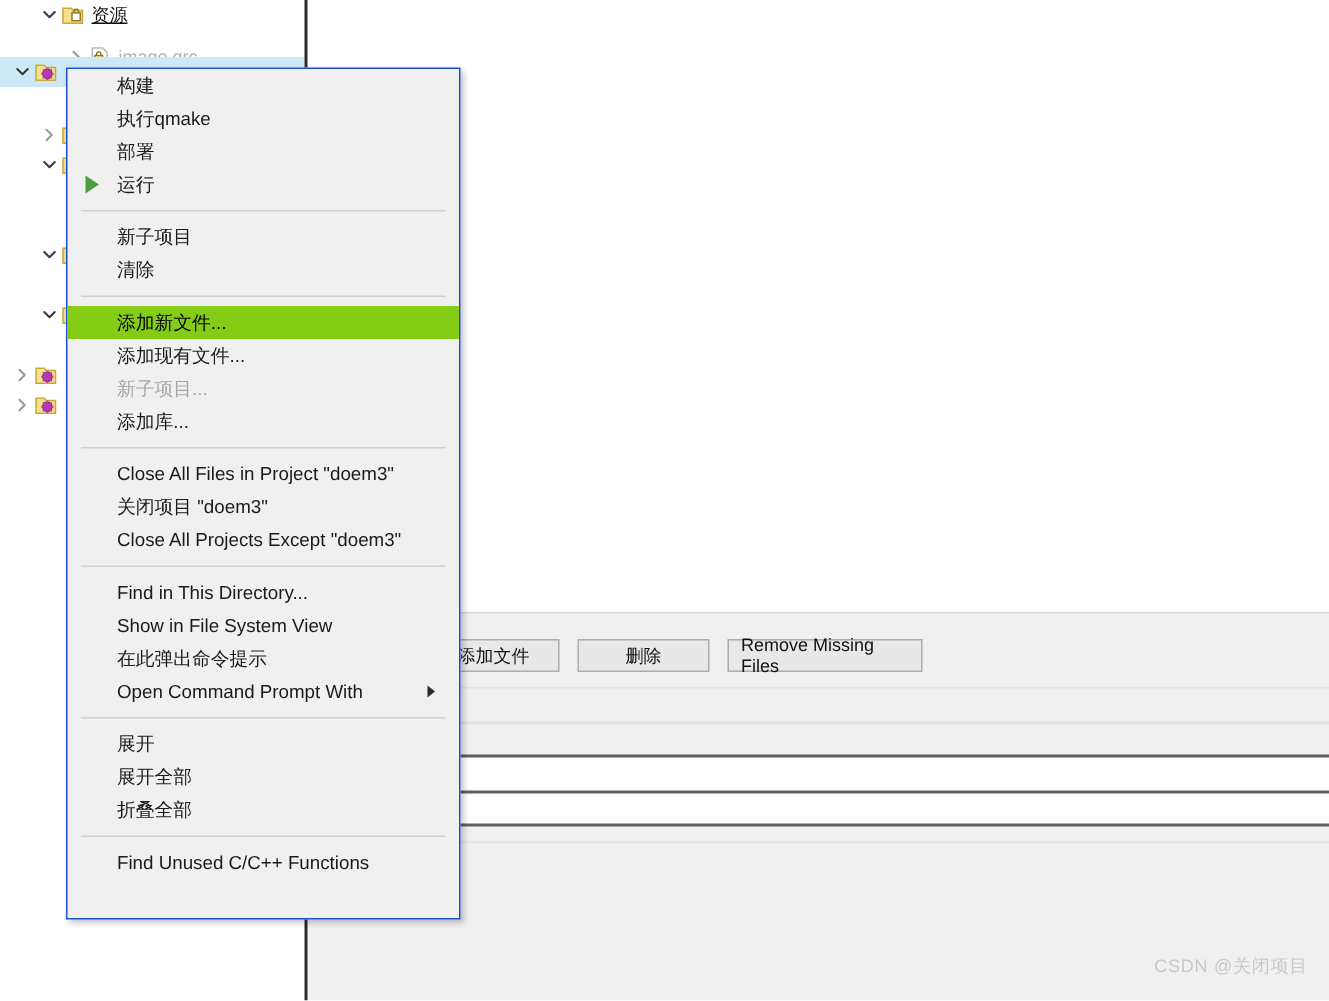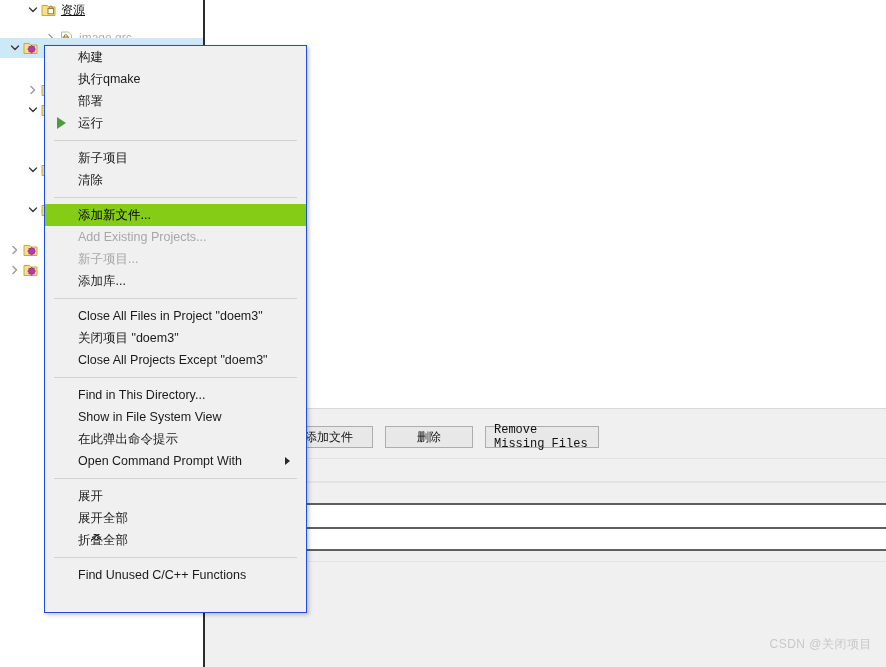--- a/index.html
+++ b/index.html
@@ -155,21 +155,21 @@
         <div class="form-band" style="top: 550px; height: 12px; background: rgb(240, 240, 240); border-top: 1px solid rgb(96, 96, 96); border-bottom: 1px solid rgb(227, 227, 227);"></div>
       </div>
 
     <div id="form-toolbar">
         <div class="tb-button" style="left: 80px; width: 88px;">
           <span>添加文件</span>
         </div>
         <div class="tb-button" style="left: 180px; width: 88px;">
           <span>删除</span>
         </div>
-        <div class="tb-button" style="left: 280px; width: 114px; font-family: Liberation Mono, monospace;">
+        <div class="tb-button" style="left: 280px; width: 130px;">
           <span>Remove Missing Files</span>
         </div>
       </div>
 
     <div id="right-footer"></div>
 
     <div id="watermark">CSDN @关闭项目</div>
   </div>
 
   <div id="tree-panel">
@@ -351,23 +351,23 @@
       </div>
       <div class="mi">
         <span class="mi-gutter"></span>
         <span class="mi-label">清除</span>
       </div>
       <div class="mi-sep"></div>
       <div class="mi highlighted">
         <span class="mi-gutter"></span>
         <span class="mi-label">添加新文件...</span>
       </div>
-      <div class="mi disabled">
-        <span class="mi-gutter"></span>
-        <span class="mi-label">Add Existing Projects...</span>
+      <div class="mi">
+        <span class="mi-gutter"></span>
+        <span class="mi-label">添加现有文件...</span>
       </div>
       <div class="mi disabled">
         <span class="mi-gutter"></span>
         <span class="mi-label">新子项目...</span>
       </div>
       <div class="mi">
         <span class="mi-gutter"></span>
         <span class="mi-label">添加库...</span>
       </div>
       <div class="mi-sep"></div>

